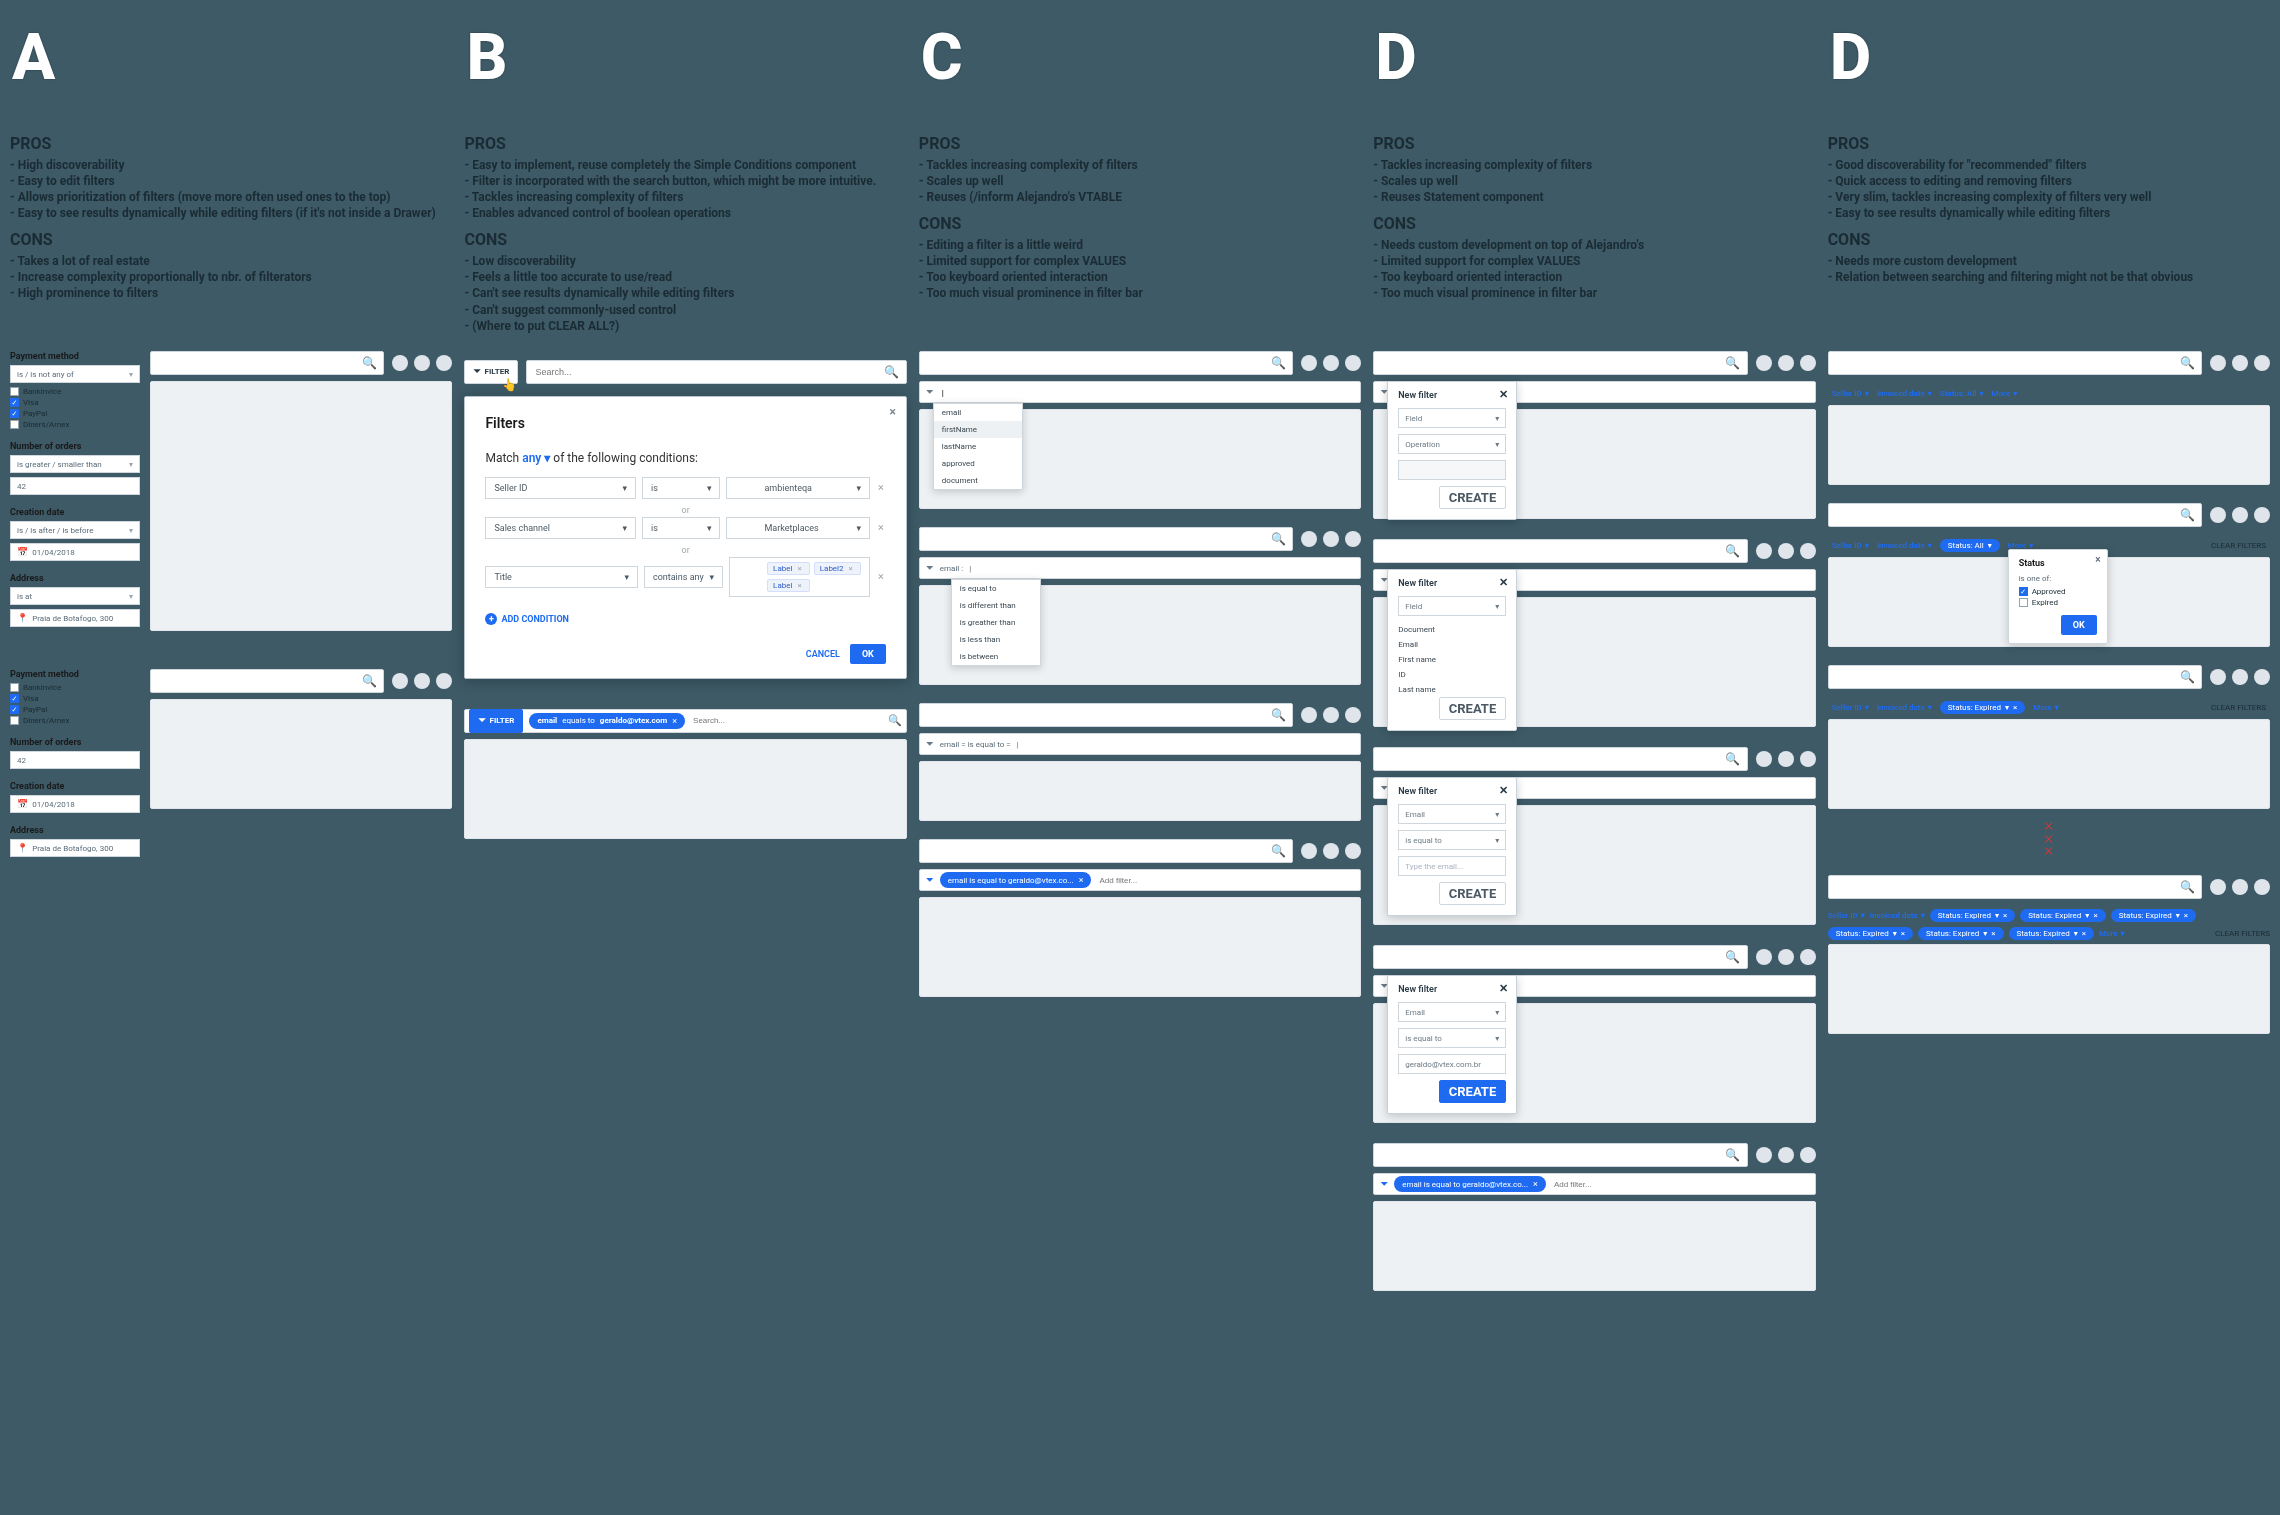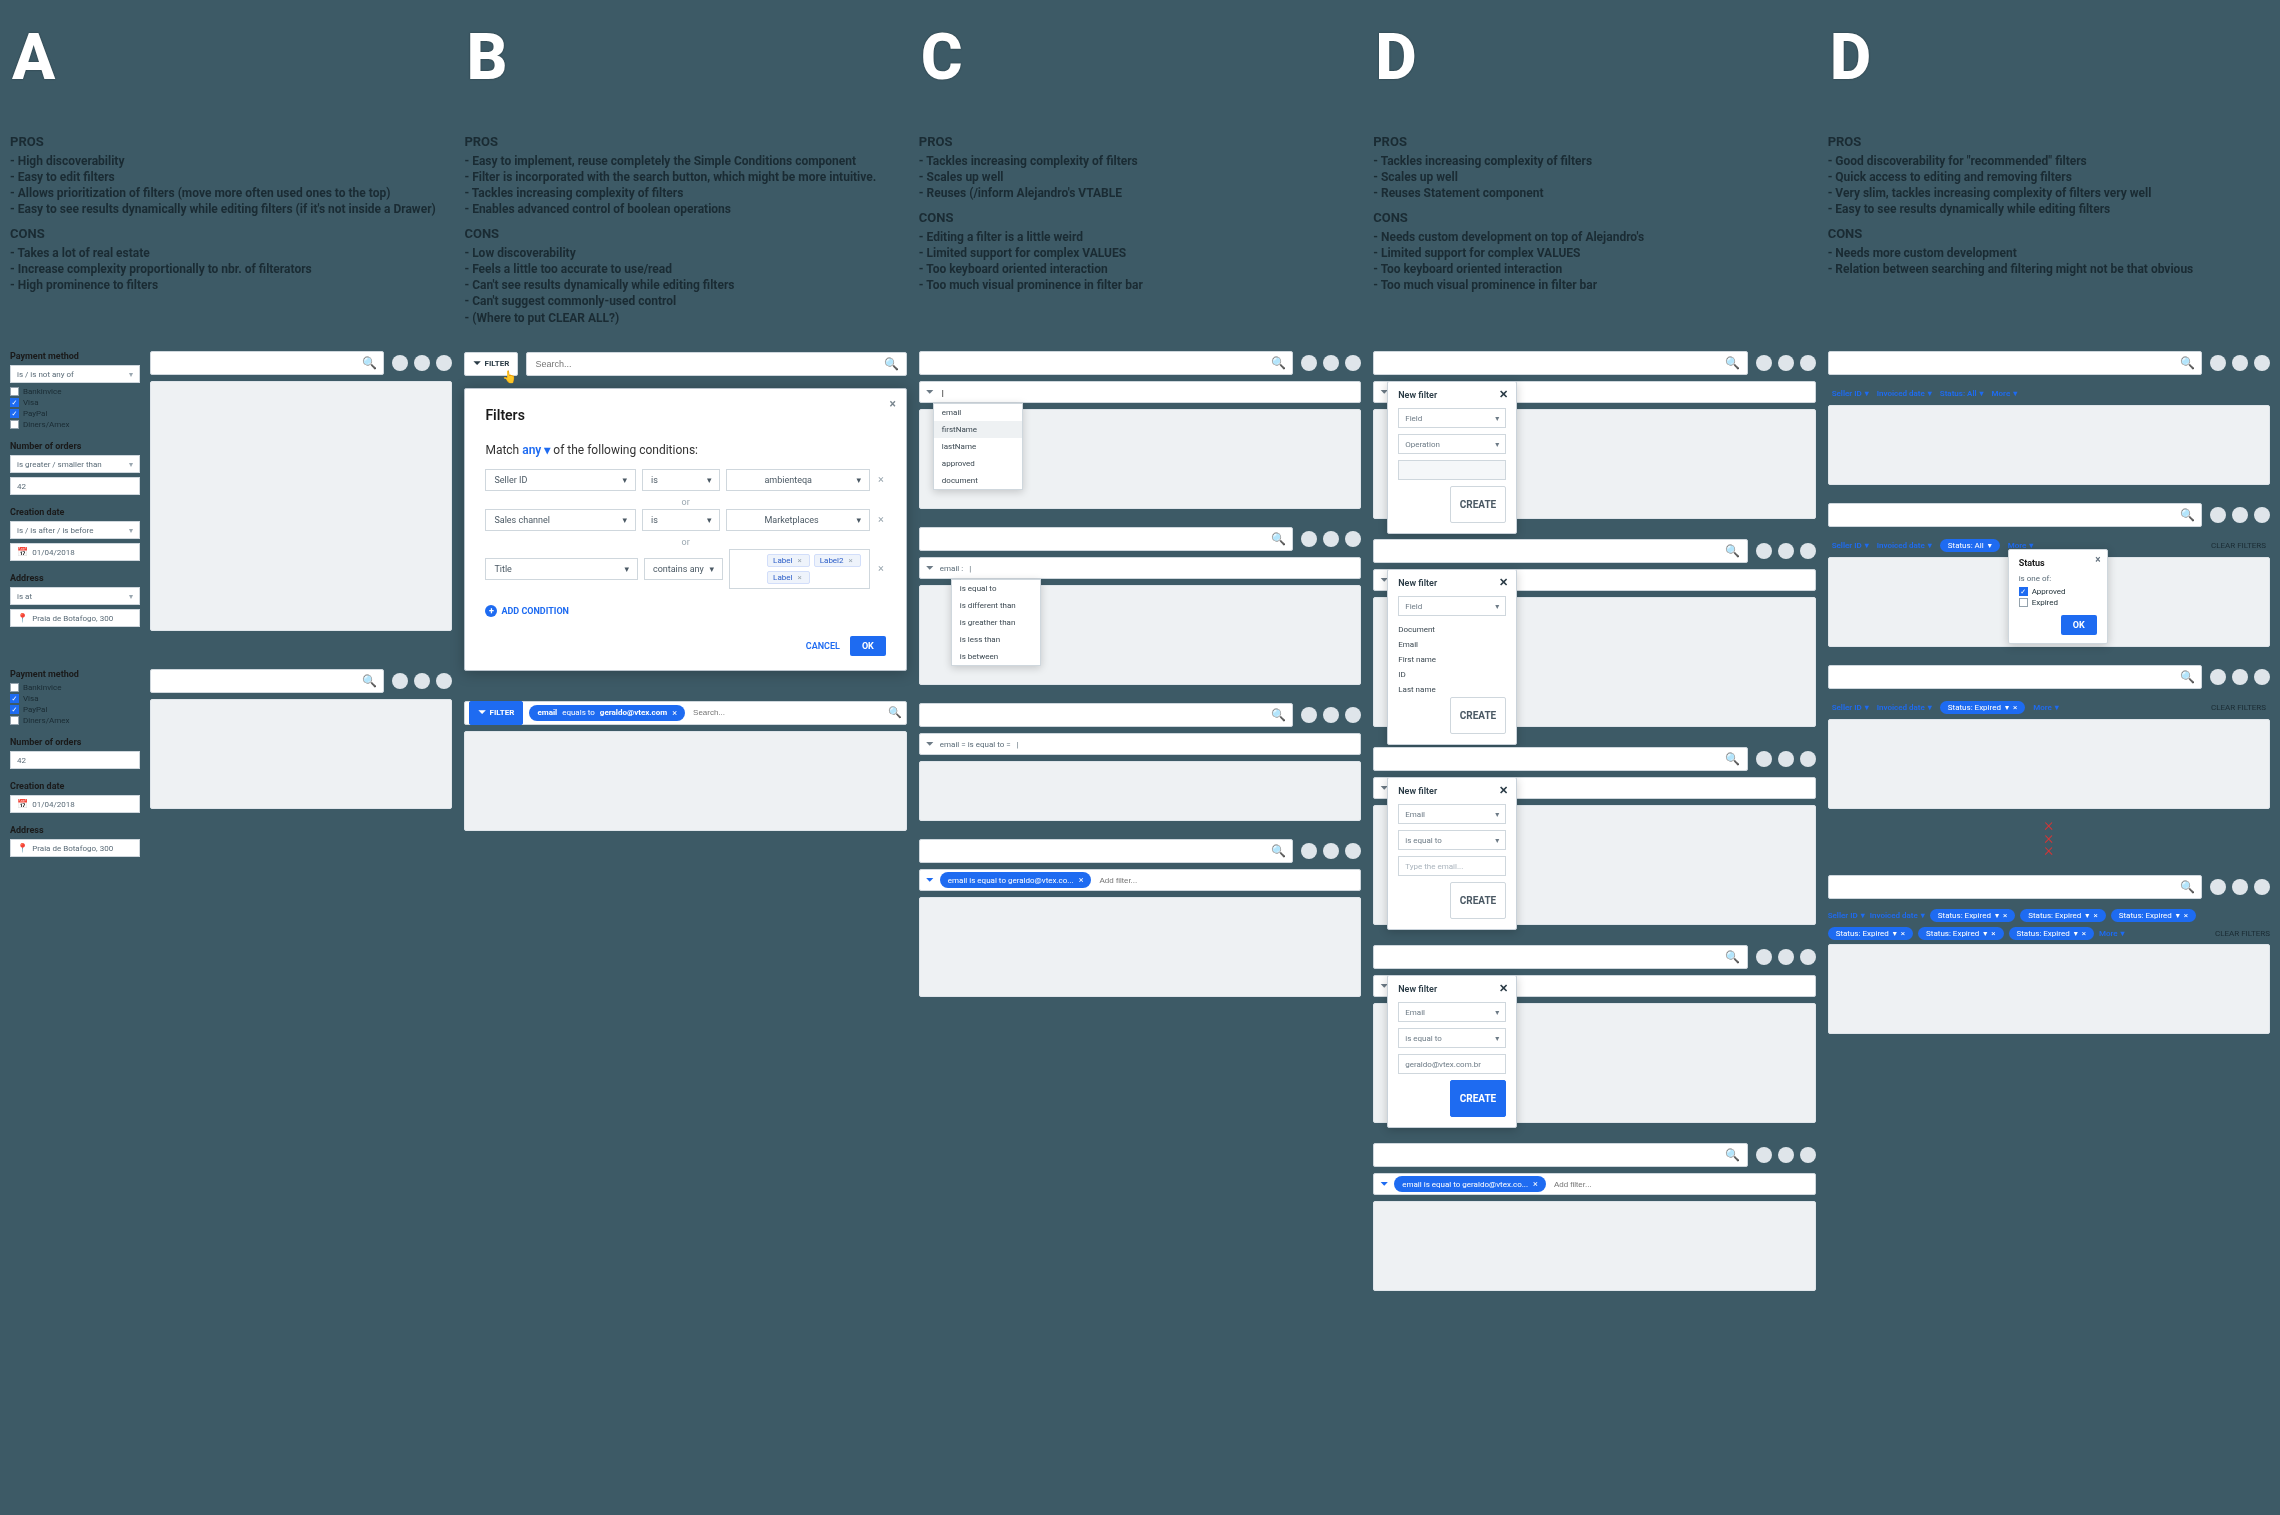--- a/index.html
+++ b/index.html
@@ -12,21 +12,21 @@
     padding:20px 10px 60px 10px;
   }
   .cols { display:flex; gap:12px; }
   .col { flex:1 1 0; display:flex; flex-direction:column; }
   .col-letter {
     color:#fff; font-size:64px; font-weight:800; letter-spacing:1px;
     text-shadow:0 0 2px rgba(0,0,0,.4);
     margin:0 0 30px 2px;
   }
   .notes { font-size:12px; color:#1a2b33; line-height:1.35; margin-bottom:26px; min-height:200px;}
-  .notes h4 { margin:8px 0 2px 0; font-size:13px; font-weight:700;}
+  .notes h4 { margin:8px 0 2px 0; font-size:16px; font-weight:700;}
   .notes li { list-style:none; margin:0; padding:0;font-weight:bold;}
   .notes li::before{content:"- ";}
   .notes ul{margin:0;padding:0;}
 
   
   .mock { background:#fff; border:1px solid #cfd7dd; border-radius:2px; position:relative; }
   .mock.search { height:24px; display:flex; align-items:center; padding:0 6px; gap:6px;}
   .mock.search .mag { color:#9aa7b0; font-size:12px;}
   .mock.search input { border:none; outline:none; flex:1; font-size:9px; color:#333;}
   .mock.body { background:#eef1f3; border:1px solid #dfe5ea; height:110px; }
@@ -91,21 +91,21 @@
   .drop div.sel{background:#eef1f3;}
 
   
   .card{background:#fff;border:1px solid #c9d2da;border-radius:2px;box-shadow:0 2px 10px rgba(0,0,0,.2);width:130px;padding:8px 10px 10px 10px;position:relative;}
   .card .ttl{font-size:9px;font-weight:600;color:#2a3b46;margin-bottom:8px;}
   .card .x{position:absolute;right:8px;top:6px;font-size:11px;color:#2a3b46;font-weight:700;}
   .card .c-sel{margin-bottom:6px;height:20px;border:1px solid #cfd7dd;display:flex;align-items:center;justify-content:space-between;padding:0 6px;font-size:8px;color:#6d7b86;}
   .card .c-inp{margin-bottom:6px;height:20px;border:1px solid #cfd7dd;background:#f5f7f9;}
   .card .c-txt{margin-bottom:6px;height:20px;border:1px solid #cfd7dd;display:flex;align-items:center;padding:0 6px;font-size:8px;color:#6d7b86;}
   .card .actions{display:flex;justify-content:flex-end;}
-  .card .btn-create{border:1px solid #cfd7dd;background:#fff;color:#4b5964;font-size:10px;font-weight:700;padding:12px 9px;border-radius:2px;}
+  .card .btn-create{border:1px solid #cfd7dd;background:#fff;color:#4b5964;font-size:13px;font-weight:700;padding:3px 9px;border-radius:2px;}
   .card .btn-create.blue{background:#1e6bf1;border-color:#1e6bf1;color:#fff;}
   .card .opt{font-size:8px;color:#3a4750;padding:3px 0;}
   .d-step{display:flex;gap:10px;align-items:flex-start;margin-bottom:20px;}
 
   
   .qbar{display:flex;align-items:center;gap:8px;height:24px;padding:0 4px;font-size:8px;}
   .qlink{color:#1e6bf1;font-weight:600;display:inline-flex;align-items:center;gap:3px;}
   .qlink .car{font-size:8px;}
   .qpill{background:#1e6bf1;color:#fff;border-radius:10px;padding:2px 8px;display:inline-flex;gap:4px;align-items:center;}
   .rclr{margin-left:auto;color:#1a2b33;font-size:8px;}

